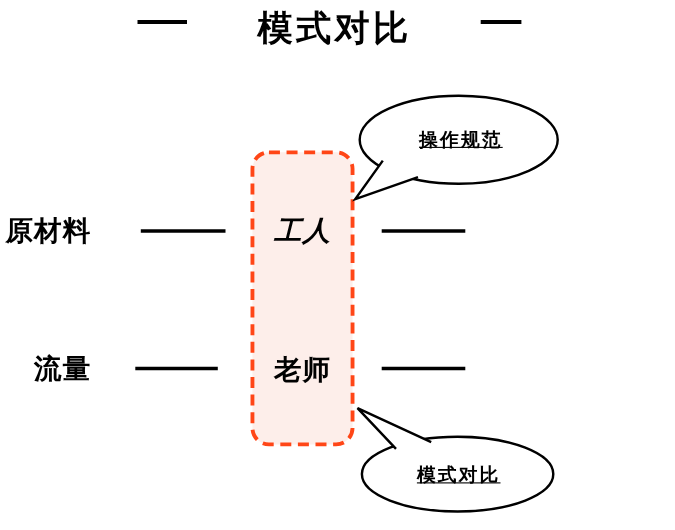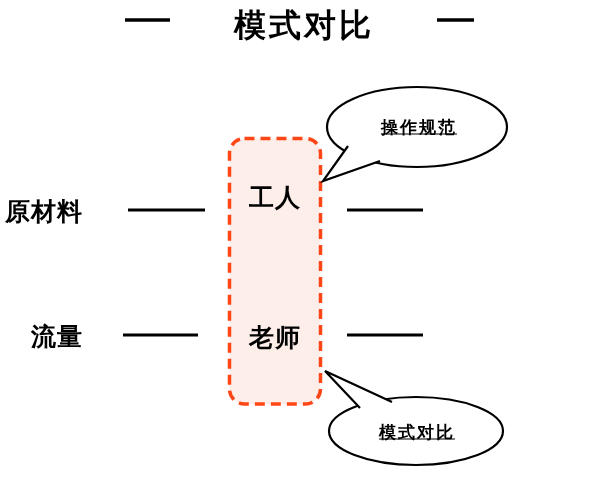--- a/index.html
+++ b/index.html
@@ -26,21 +26,21 @@
     white-space: nowrap;
     color: #000000;
     font-weight: 700;
     line-height: 1;
     letter-spacing: 1px;
   }
   .title-txt   { left: 304px; top: 25px;  font-size: 32px; letter-spacing: 3px; }
   .label-lg    { font-size: 25px; }
   .raw-txt     { left: 44px;  top: 211px; }
   .traffic-txt { left: 57px;  top: 336px; }
-  .worker-txt  { left: 275px; top: 197px; }
+  .worker-txt  { left: 275px; top: 211px; font-style: italic; }
   .teacher-txt { left: 275px; top: 337px; }
   .yield-txt   { left: 546px; top: 212px; }
   .order-txt   { left: 544px; top: 337px; }
   .bubble-txt  { font-size: 17px; letter-spacing: 2px; text-decoration: underline; }
   .callout-top-txt    { left: 419px; top: 127px; }
   .callout-bottom-txt { left: 417px; top: 432px; }
 </style>
 </head>
 <body>
 

